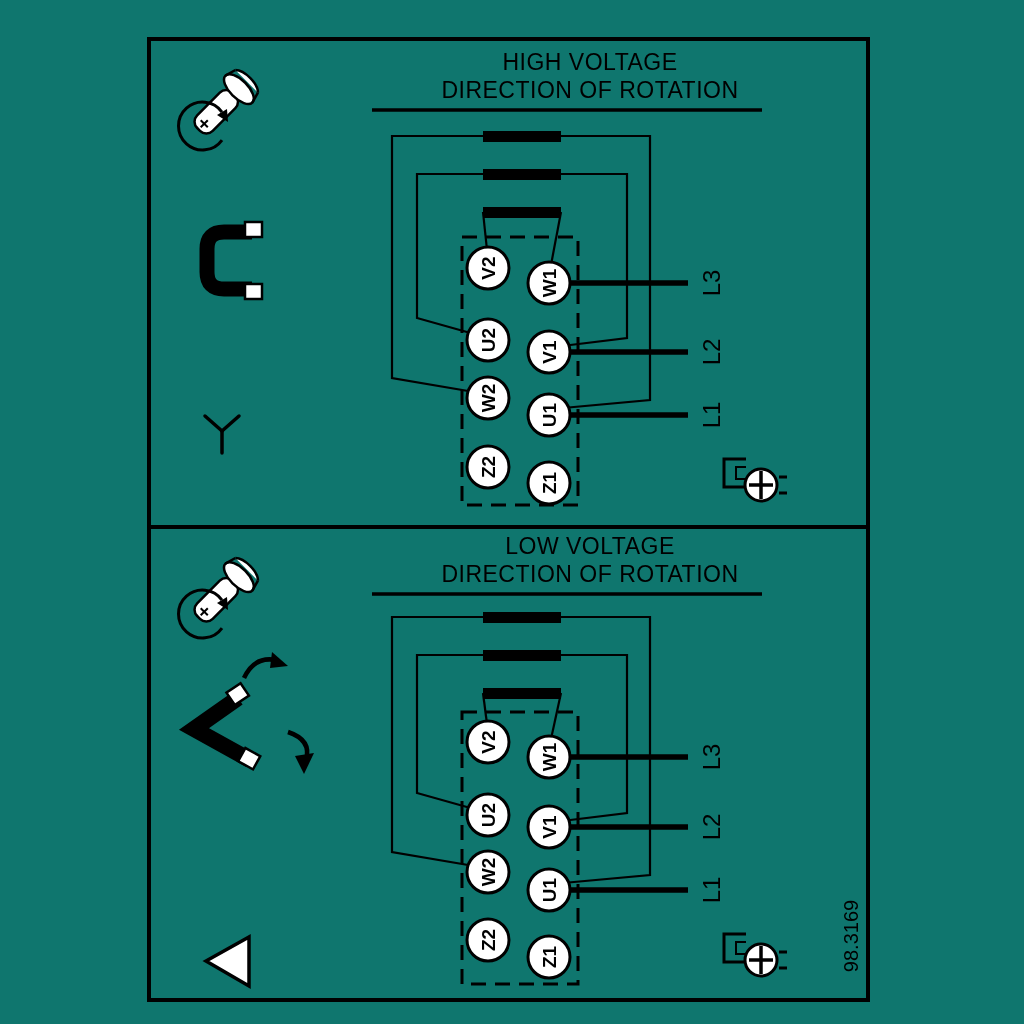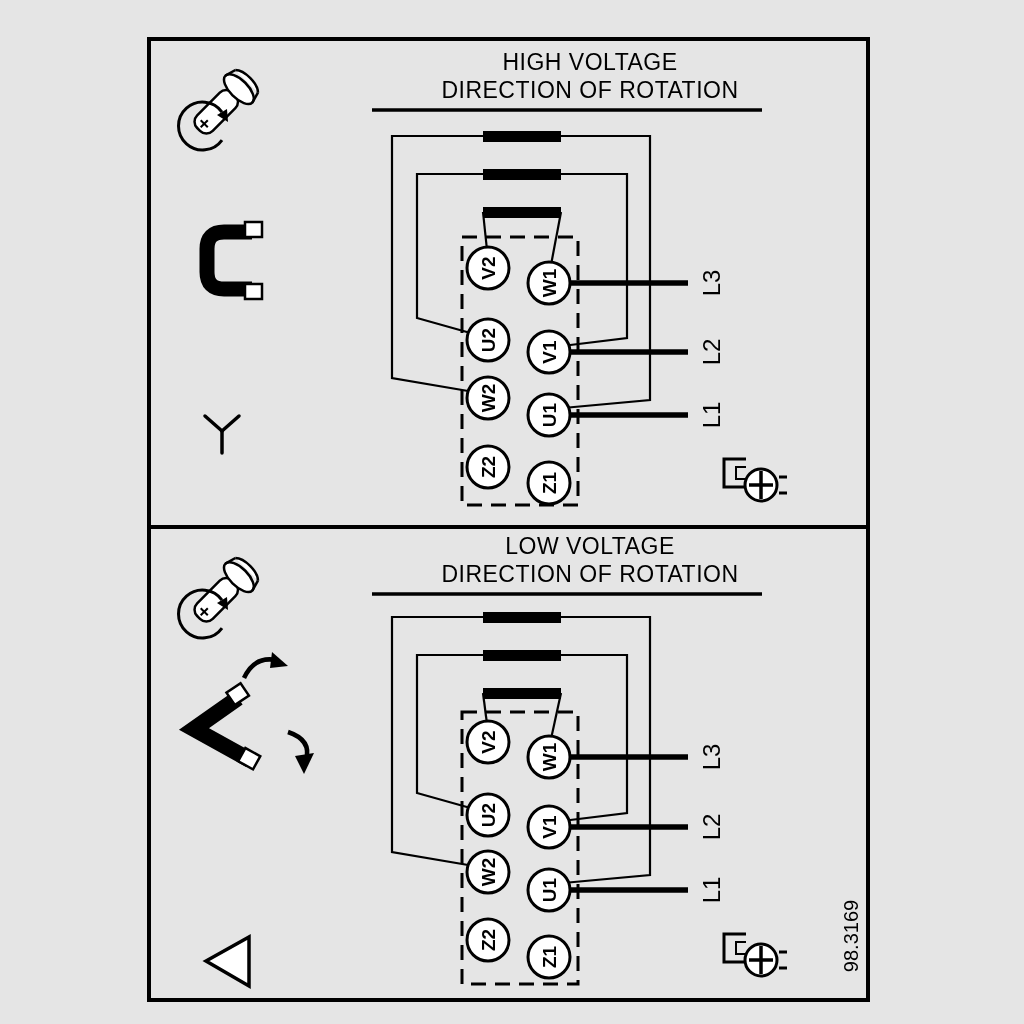--- a/index.html
+++ b/index.html
@@ -1,16 +1,16 @@
 <!DOCTYPE html>
 <html><head>
 <meta charset="utf-8">
 <style>
   html,body{margin:0;padding:0;background:#fff}
-  .stage{width:1024px;height:1024px;background:#e5e5e5;position:relative;font-family:"Liberation Sans","DejaVu Sans",sans-serif}
+  .stage{width:1024px;height:1024px;background:#0f766e;position:relative;font-family:"Liberation Sans","DejaVu Sans",sans-serif}
   svg{display:block}
   text{fill:#000}
   .title{font:23px "Liberation Sans","DejaVu Sans",sans-serif;text-anchor:middle;letter-spacing:.5px}
   .tlabel{font:bold 19px "Liberation Sans","DejaVu Sans",sans-serif;text-anchor:middle}
   .llabel{font:24px "Liberation Sans","DejaVu Sans",sans-serif;text-anchor:middle}
   .fig{font:20px "Liberation Sans","DejaVu Sans",sans-serif;text-anchor:middle}
   .frame{fill:none;stroke:#000;stroke-width:4}
   .wire{fill:none;stroke:#000;stroke-width:2.2}
   .thick{stroke:#000;stroke-width:3.5}
   .lline{stroke:#000;stroke-width:5.5}

